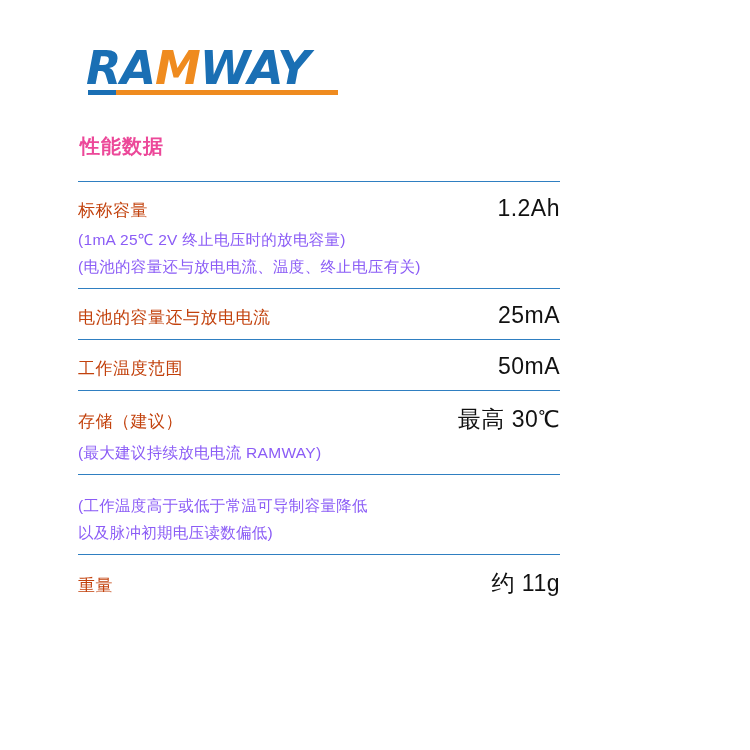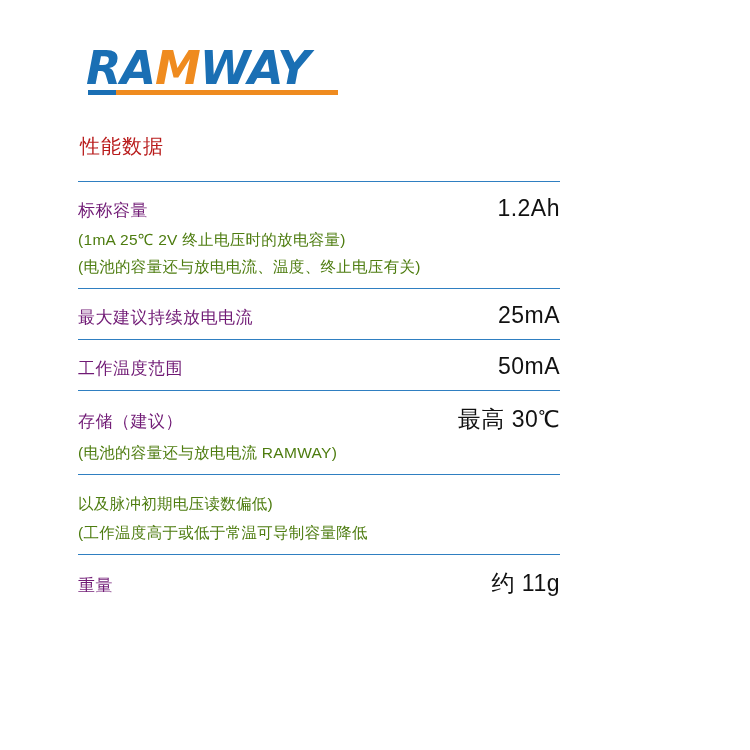--- a/index.html
+++ b/index.html
@@ -58,23 +58,23 @@
     width: 28px;
     height: 5px;
     background: #1a6fb4;
   }
   
   .section-title {
     position: absolute;
     left: 80px;
     top: 112px;
     font-size: 20px;
-    font-weight: 400;
+    font-weight: 700;
     letter-spacing: 1px;
-    color: #b91c1c;
+    color: #ec4899;
   }
   
   .spec-list {
     position: absolute;
     left: 78px;
     top: 160px;
     width: 482px;
   }
   .spec-row {
     position: relative;
@@ -84,33 +84,33 @@
   .spec-row:first-child {
     border-top: 1px solid #2f7fc1;
   }
   .spec-head {
     display: flex;
     justify-content: space-between;
     align-items: baseline;
   }
   .spec-label {
     font-size: 17px;
-    color: #701a75;
+    color: #c2410c;
     letter-spacing: 0.5px;
   }
   .spec-value {
     font-size: 23px;
     color: #111111;
     letter-spacing: 0.5px;
     text-align: right;
     white-space: nowrap;
   }
   .spec-note {
     font-size: 15.5px;
-    color: #4d7c0f;
+    color: #8b5cf6;
     margin-top: 7px;
     letter-spacing: 0.3px;
     line-height: 22px;
   }
   .spec-note.tight {
     margin-top: 5px;
   }
 </style>
 </head>
 <body>
@@ -131,43 +131,43 @@
         <span class="spec-label">标称容量</span>
         <span class="spec-value">1.2Ah</span>
       </div>
       <div class="spec-note">(1mA  25℃  2V 终止电压时的放电容量)</div>
       <div class="spec-note tight">(电池的容量还与放电电流、温度、终止电压有关)</div>
     </div>
 
 
     <div class="spec-row">
       <div class="spec-head">
-        <span class="spec-label">最大建议持续放电电流</span>
+        <span class="spec-label">电池的容量还与放电电流</span>
         <span class="spec-value">25mA</span>
       </div>
     </div>
 
     <div class="spec-row">
       <div class="spec-head">
         <span class="spec-label">工作温度范围</span>
         <span class="spec-value">50mA</span>
       </div>
     </div>
 
     <div class="spec-row">
       <div class="spec-head">
         <span class="spec-label">存储（建议）</span>
         <span class="spec-value">最高 30℃</span>
       </div>
-      <div class="spec-note">(电池的容量还与放电电流 RAMWAY)</div>
+      <div class="spec-note">(最大建议持续放电电流 RAMWAY)</div>
     </div>
 
     <div class="spec-row">
+      <div class="spec-note">(工作温度高于或低于常温可导制容量降低</div>
       <div class="spec-note tight">以及脉冲初期电压读数偏低)</div>
-      <div class="spec-note">(工作温度高于或低于常温可导制容量降低</div>
     </div>
 
     <div class="spec-row">
       <div class="spec-head">
         <span class="spec-label">重量</span>
         <span class="spec-value">约 11g</span>
       </div>
     </div>
 
   </div>

